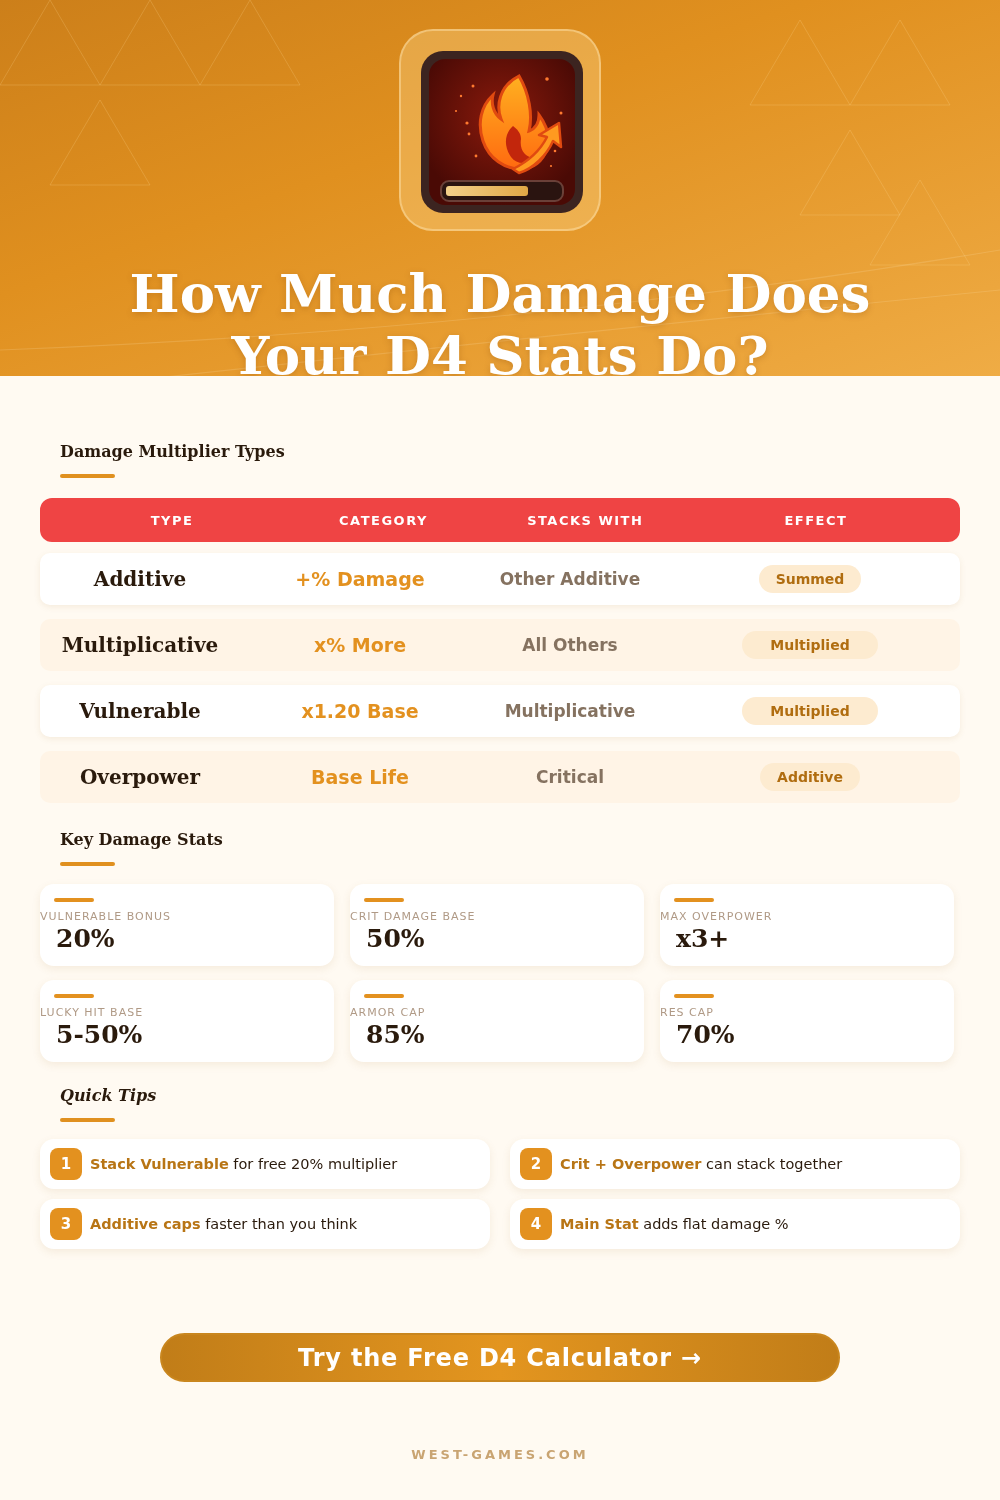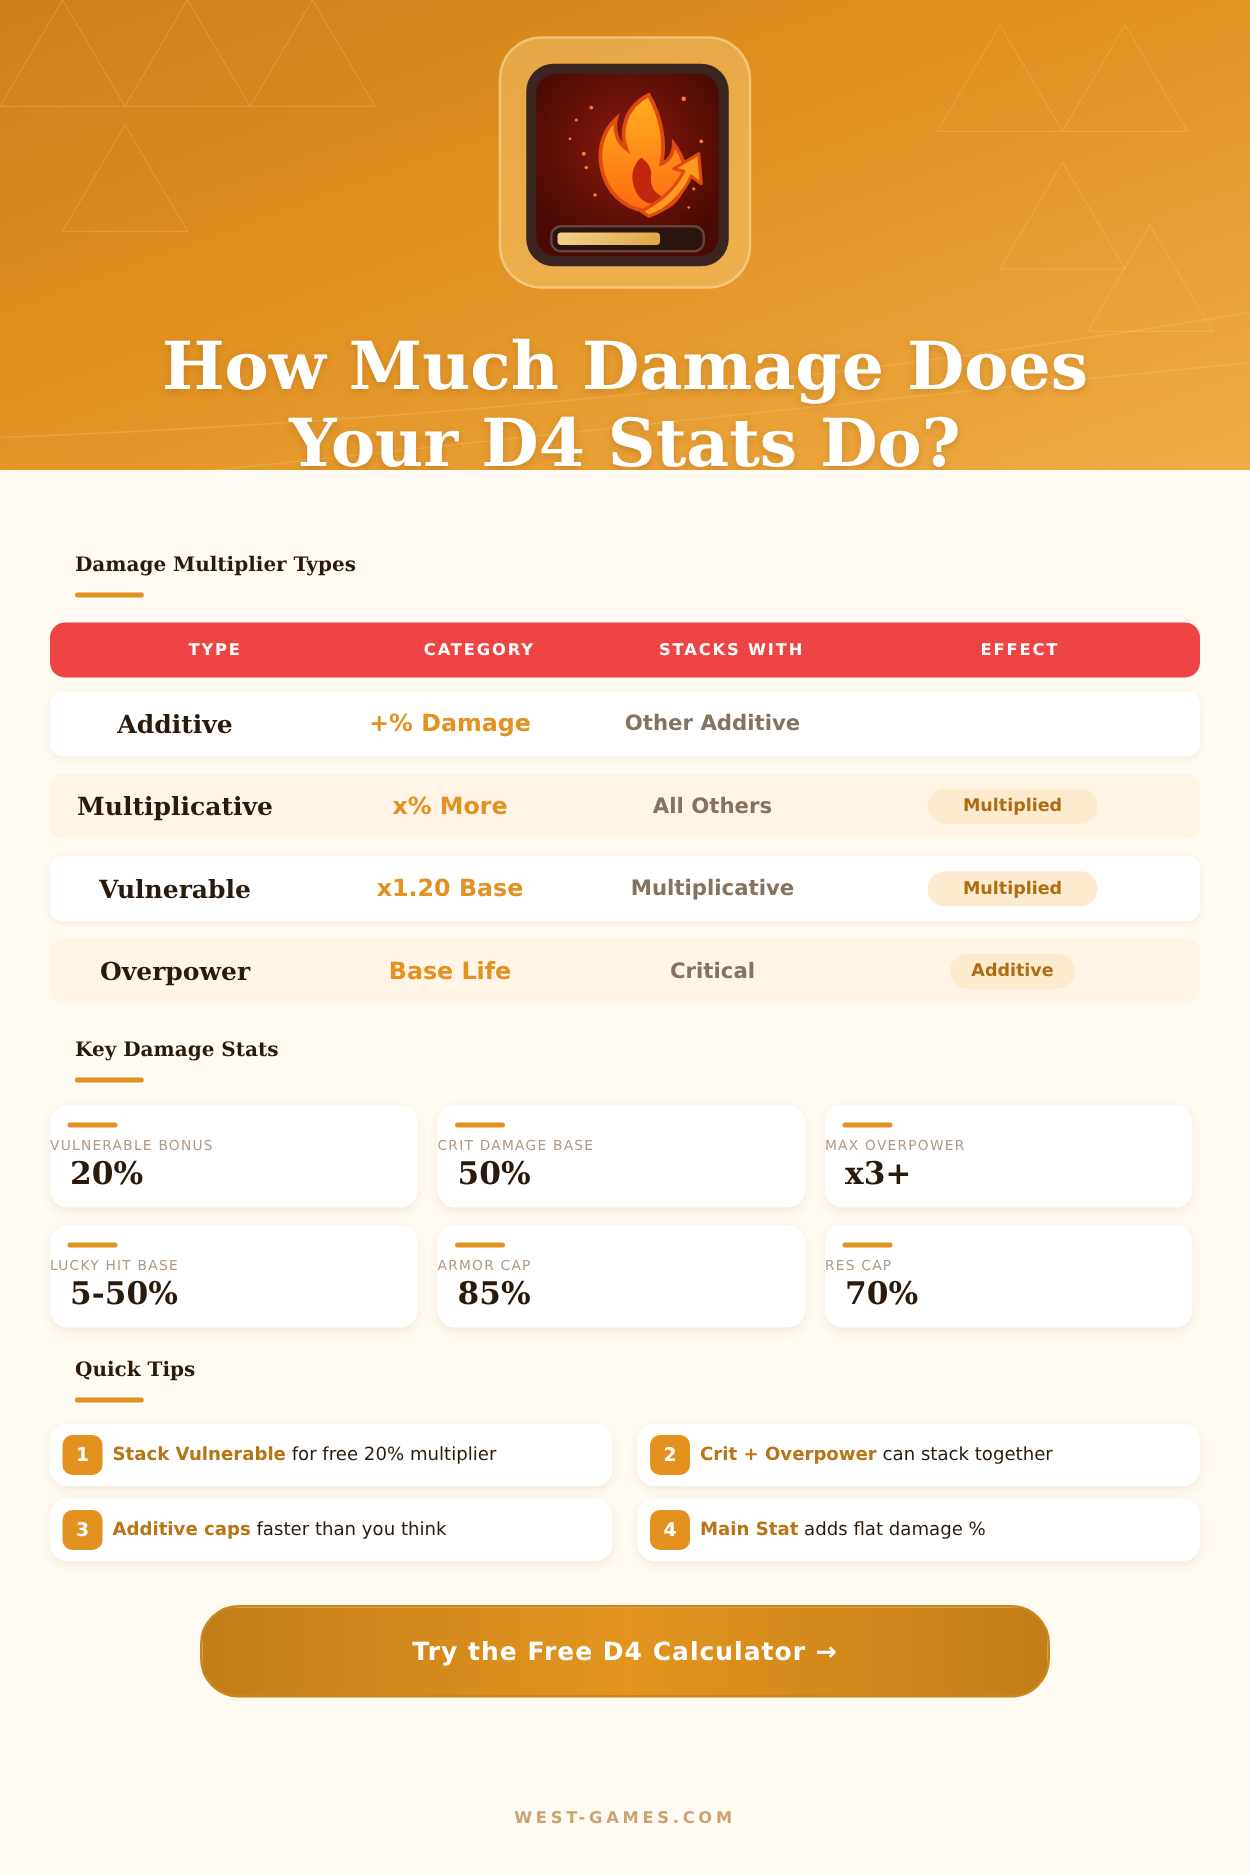--- a/index.html
+++ b/index.html
@@ -78,24 +78,24 @@
     display: flex; align-items: center;
   }
   .tip .num {
     margin-left: 10px; width: 32px; height: 32px; border-radius: 8px;
     background: #e3911f; color: #fff; font-weight: bold; font-size: 15px;
     display: flex; align-items: center; justify-content: center;
   }
   .tip .txt { margin-left: 8px; font-size: 14.5px; color: #2a1a0c; }
   .tip .hl { color: #b87515; font-weight: bold; }
   .cta {
-    position: absolute; left: 160px; top: 1284px; width: 680px; height: 74px;
+    position: absolute; left: 160px; top: 1333px; width: 680px; height: 49px;
     border-radius: 31px; border: 2px solid #c9861e;
     background: linear-gradient(90deg, #c17d18 0%, #e3951f 50%, #c17d18 100%);
-    color: #fff; font-weight: bold; font-size: 20px; letter-spacing: 0.8px;
+    color: #fff; font-weight: bold; font-size: 24px; letter-spacing: 0.8px;
     display: flex; align-items: center; justify-content: center;
     cursor: pointer;
   }
   .footer {
     position: absolute; left: 0; top: 1447px; width: 1000px; text-align: center;
     font-size: 13px; font-weight: bold; letter-spacing: 3px; color: #c9a472;
   }
 </style>
 </head>
 <body>
@@ -173,20 +173,23 @@
   <span class="c1">TYPE</span>
   <span class="c2">CATEGORY</span>
   <span class="c3">STACKS WITH</span>
   <span class="c4">EFFECT</span>
 </div>
 
 <div class="trow white" style="top:553px;">
   <span class="type c1">Additive</span>
   <span class="cat c2">+% Damage</span>
   <span class="stk c3">Other Additive</span>
+  <span class="eff c4">
+      <span class="badge">Summed</span>
+    </span>
 </div>
 
 <div class="trow tint" style="top:619px;">
   <span class="type c1">Multiplicative</span>
   <span class="cat c2">x% More</span>
   <span class="stk c3">All Others</span>
   <span class="eff c4">
       <span class="badge">Multiplied</span>
     </span>
 </div>
@@ -236,21 +239,21 @@
   <div class="bar"></div>
   <div class="lbl">ARMOR CAP</div>
   <div class="val">85%</div>
 </div>
 <div class="stat" style="left:660px; top:980px;">
   <div class="bar"></div>
   <div class="lbl">RES CAP</div>
   <div class="val">70%</div>
 </div>
 
-<div class="section-title" style="top:1086px;">Quick Tips</div>
+<div class="section-title" style="top:1086px;font-style:italic;">Quick Tips</div>
 <div class="section-underline" style="top:1118px;"></div>
 
 <div class="tip" style="left:40px; top:1139px;">
   <div class="num">1</div>
   <div class="txt"><span class="hl">Stack Vulnerable</span><span> for free 20% multiplier</span></div>
 </div>
 <div class="tip" style="left:510px; top:1139px;">
   <div class="num">2</div>
   <div class="txt"><span class="hl">Crit + Overpower</span><span> can stack together</span></div>
 </div>

